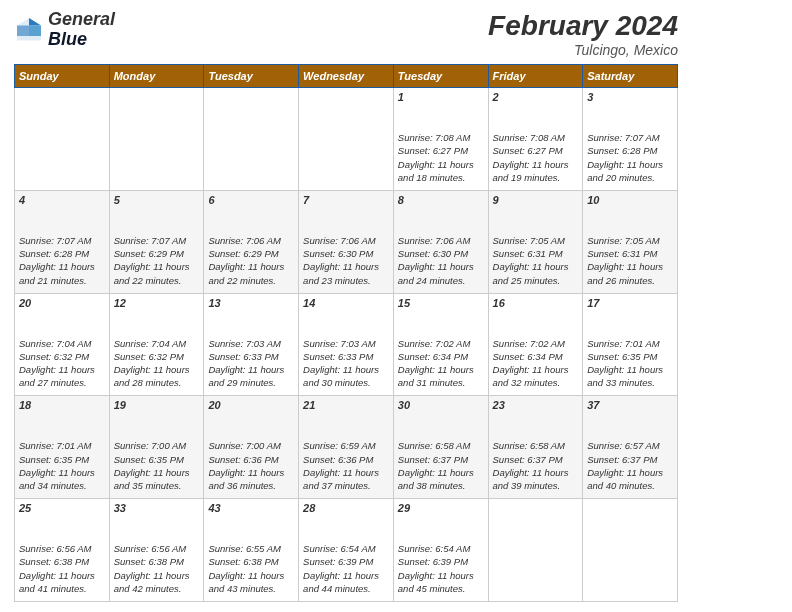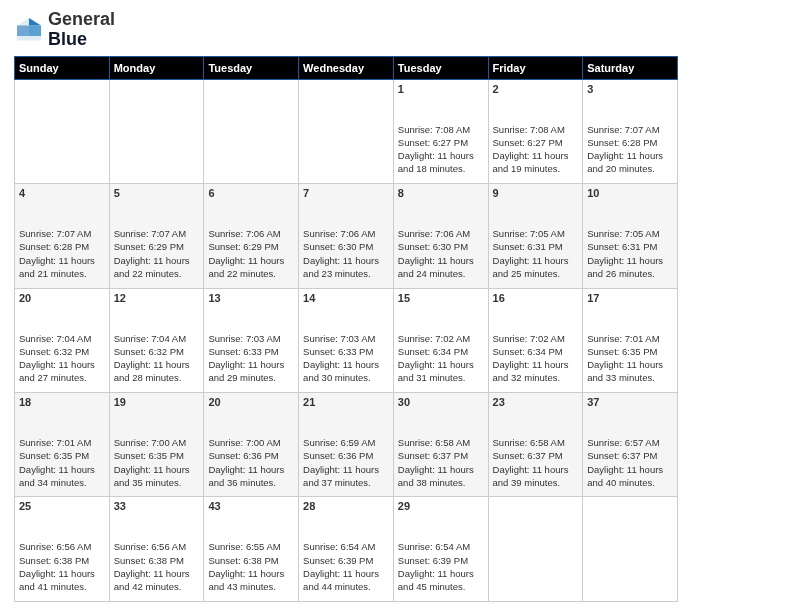--- a/index.html
+++ b/index.html
@@ -9,20 +9,21 @@
       width: 792px;
       height: 612px;
       overflow: hidden;
     }
     .page {
       width: 692px;
       height: 612px;
       padding: 10px 14px;
       display: flex;
       flex-direction: column;
+      font-style: italic;
     }
     .header {
       display: flex;
       justify-content: space-between;
       align-items: flex-start;
       margin-bottom: 6px;
     }
     .logo {
       display: flex;
       align-items: center;
@@ -51,21 +52,21 @@
       font-size: 14px;
       color: #555;
     }
     .calendar {
       flex: 1;
       border-collapse: collapse;
       width: 100%;
       font-size: 10px;
     }
     .calendar thead th {
-      background-color: #000000;
+      background-color: #a16207;
       color: #fff;
       padding: 5px 4px;
       text-align: left;
       font-size: 11px;
       font-weight: bold;
       border: 1px solid #1a5a9f;
     }
     .calendar tbody td {
       border: 1px solid #ccc;
       vertical-align: top;
@@ -105,20 +106,24 @@
         <polygon points="20,4 36,14 36,34 20,34 4,34 4,14" fill="#2a7abf" opacity="0.15"></polygon>
         <polygon points="20,4 36,14 20,14" fill="#2a7abf"></polygon>
         <polygon points="20,14 36,14 36,28 20,28" fill="#5aa0d0"></polygon>
         <polygon points="4,14 20,14 20,28 4,28" fill="#2a7abf" opacity="0.6"></polygon>
       </svg>
       <div class="logo-text">
         <div><span class="general">General</span></div>
         <div><span class="blue">Blue</span></div>
       </div>
     </div>
+    <div class="title-block">
+      <div class="month-year">February 2024</div>
+      <div class="location">Tulcingo, Mexico</div>
+    </div>
   </div>
 
   <table class="calendar">
     <thead>
       <tr id="header-row">
           <th>Sunday</th>
           <th>Monday</th>
           <th>Tuesday</th>
           <th>Wednesday</th>
           <th>Tuesday</th>

